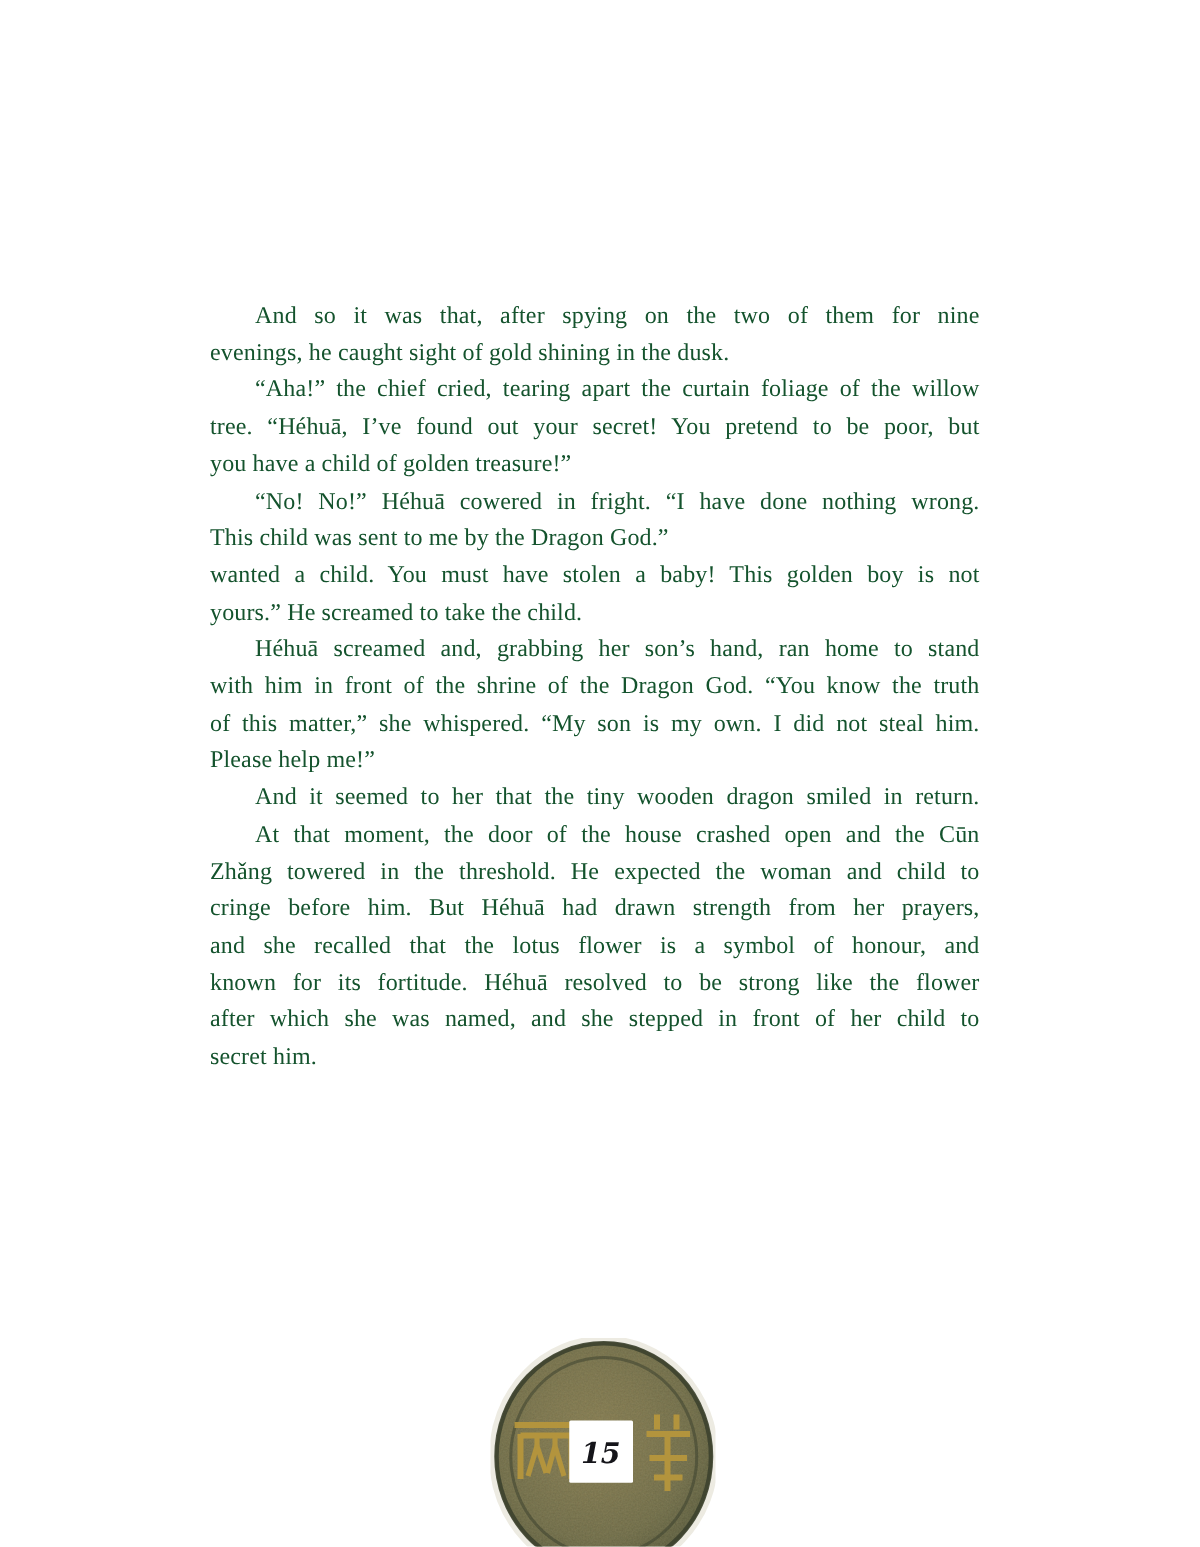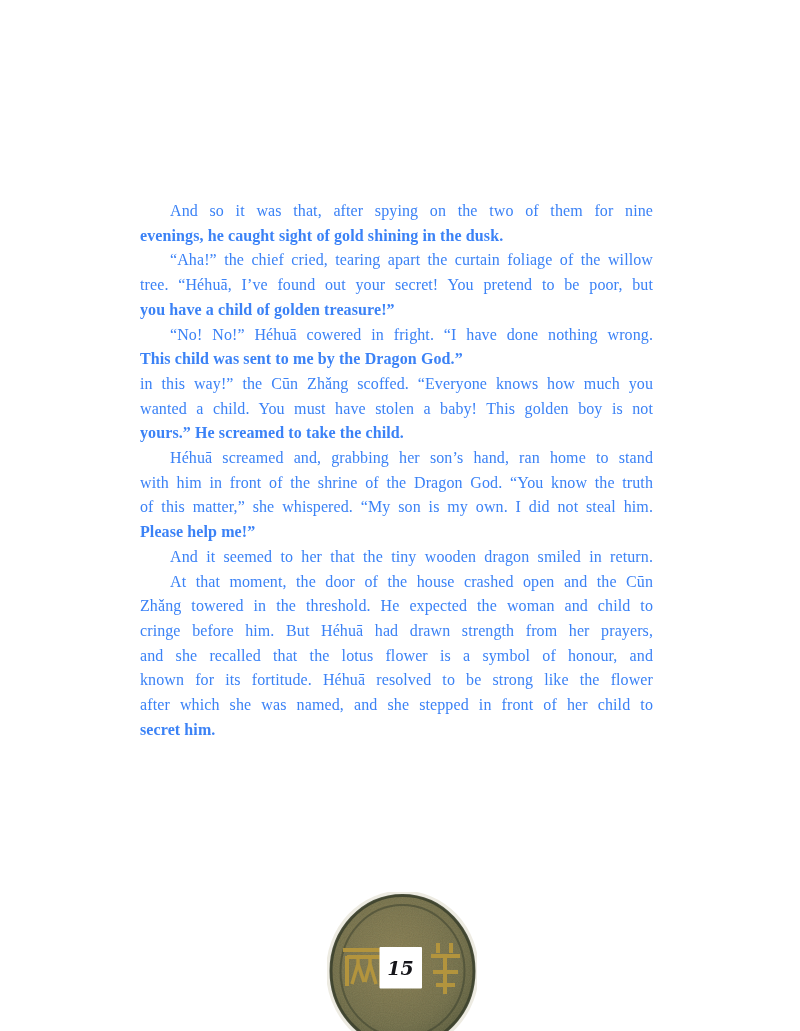--- a/index.html
+++ b/index.html
@@ -19,31 +19,31 @@
     inset: 0;
     background: #ffffff;
   }
   .text-block {
     position: absolute;
     left: 140px;
     top: 199px;
     width: 513px;
     font-size: 16px;
     line-height: 24.7px;
-    color: #3b82f6;
+    color: #14532d;
     letter-spacing: 0.1px;
   }
   .para { margin: 0; }
   .line {
     text-align: justify;
     text-align-last: justify;
     white-space: normal;
   }
   .line.first { text-indent: 30px; }
-  .line.last { text-align-last: left; font-weight: bold; }
+  .line.last { text-align-last: left; }
   .coin {
     position: absolute;
     left: 327px;
     top: 892px;
     width: 150px;
     height: 157px;
   }
   .coin svg { display: block; width: 100%; height: 100%; }
 </style>
 </head>
@@ -59,21 +59,20 @@
       <div class="para">
         <div class="line first">“Aha!” the chief cried, tearing apart the curtain foliage of the willow</div>
         <div class="line">tree. “Héhuā, I’ve found out your secret! You pretend to be poor, but</div>
         <div class="line last">you have a child of golden treasure!”</div>
       </div>
       <div class="para">
         <div class="line first">“No! No!” Héhuā cowered in fright. “I have done nothing wrong.</div>
         <div class="line last">This child was sent to me by the Dragon God.”</div>
       </div>
       <div class="para">
-        <div class="line">in this way!” the Cūn Zhǎng scoffed. “Everyone knows how much you</div>
         <div class="line">wanted a child. You must have stolen a baby! This golden boy is not</div>
         <div class="line last">yours.” He screamed to take the child.</div>
       </div>
       <div class="para">
         <div class="line first">Héhuā screamed and, grabbing her son’s hand, ran home to stand</div>
         <div class="line">with him in front of the shrine of the Dragon God. “You know the truth</div>
         <div class="line">of this matter,” she whispered. “My son is my own. I did not steal him.</div>
         <div class="line last">Please help me!”</div>
       </div>
       <div class="para">

